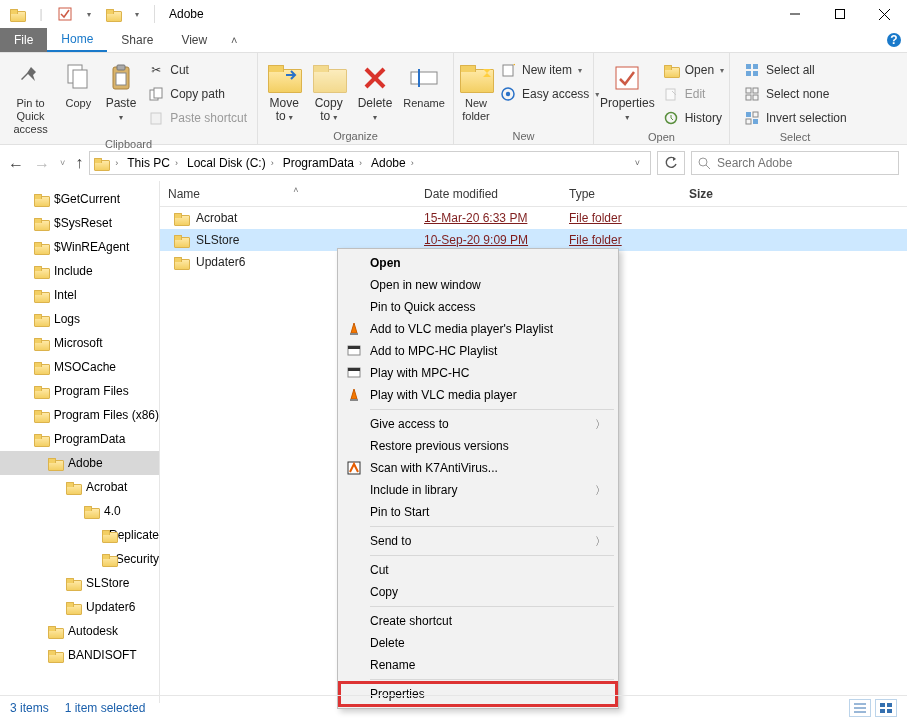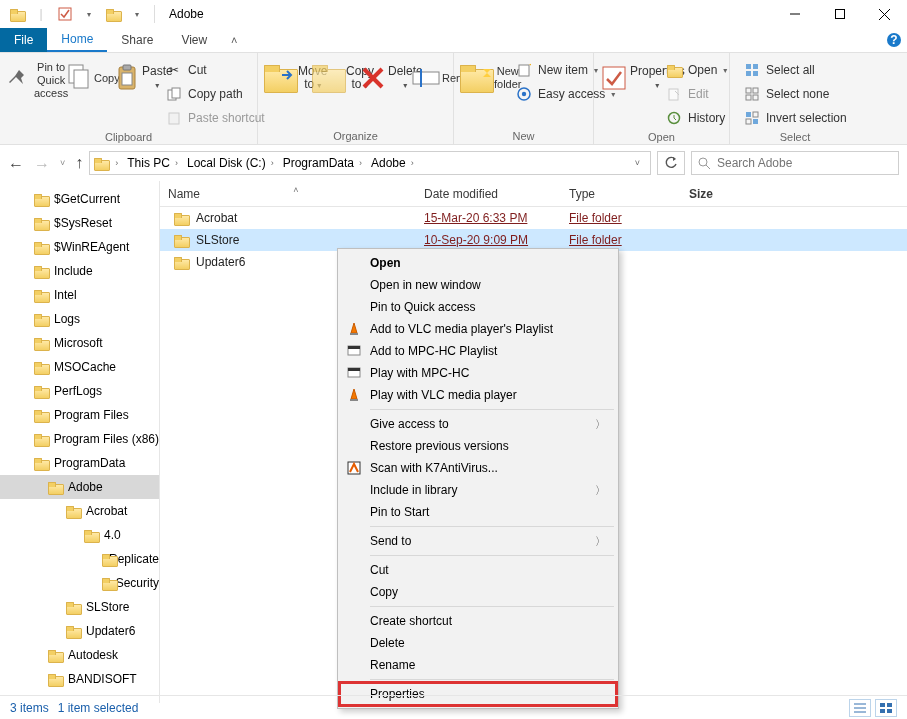--- a/index.html
+++ b/index.html
@@ -19,31 +19,31 @@
 .folder-icon.sm { width: 14px; height: 11px; }
 .folder-icon.sm::before { width: 14px; height: 9px; }
 .folder-icon.sm::after { width: 6px; }
 .folder-icon.lg { width: 32px; height: 26px; }
 .folder-icon.lg::before { width: 32px; height: 22px; top: 4px; }
 .folder-icon.lg::after { width: 14px; height: 6px; }
 
 
 .ribbon-tabs { height: 25px; background: #fff; display: flex; align-items: stretch; border-bottom: 1px solid #e1e1e1; }
 .tab { padding: 0 14px; display: flex; align-items: center; color: #444; }
-.tab.file { background: #0369a1; color: #fff; }
+.tab.file { background: #737373; color: #fff; }
 .tab.active { border-bottom: 2px solid #1979ca; color: #1979ca; }
 .ribbon-tabs .help { margin-left: auto; width: 26px; display: flex; align-items: center; justify-content: center; }
 .ribbon-tabs .collapse { width: 26px; display: flex; align-items: center; justify-content: center; color: #555; font-size: 11px; }
 
 
 .ribbon { height: 92px; background: #f5f5f5; border-bottom: 1px solid #e1e1e1; display: flex; }
 .group { border-right: 1px solid #e1e1e1; display: flex; flex-direction: column; padding: 4px 6px 0; }
 .group-body { flex: 1; display: flex; align-items: flex-start; gap: 4px; }
 .group-label { text-align: center; color: #666; font-size: 11px; padding: 2px 0 2px; }
-.big-btn { width: 56px; display: flex; align-items: center; gap: 2px; padding-top: 4px; text-align: center; }
+.big-btn { width: 56px; display: flex; flex-direction: column; align-items: center; gap: 2px; padding-top: 4px; text-align: center; }
 .big-btn .ico { height: 34px; display: flex; align-items: center; justify-content: center; }
 .big-btn .lbl { font-size: 11px; line-height: 13px; color: #333; }
 .big-btn .lbl .arrow { color: #555; font-size: 8px; }
 .stack { display: flex; flex-direction: column; gap: 2px; padding-top: 2px; }
 .small-btn { display: flex; align-items: center; gap: 6px; padding: 1px 4px; color: #333; white-space: nowrap; height: 22px; }
 .small-btn .ico { width: 16px; height: 16px; display: flex; align-items: center; justify-content: center; }
 .dim { color: #9a9a9a; }
 .dim .ico { opacity: .55; }
 
 
@@ -87,21 +87,21 @@
 
 .ctx { position: absolute; left: 337px; top: 248px; width: 282px; background: #f2f2f2; border: 1px solid #bfbfbf; box-shadow: 3px 3px 6px rgba(0,0,0,.2); padding: 3px 2px; }
 .ctx-item { display: flex; align-items: center; height: 22px; padding-left: 30px; padding-right: 10px; position: relative; color: #000; }
 .ctx-item .ico { position: absolute; left: 6px; width: 16px; height: 16px; display: flex; align-items: center; justify-content: center; }
 .ctx-item .sub { margin-left: auto; color: #555; font-size: 11px; }
 .ctx-sep { height: 1px; background: #d8d8d8; margin: 3px 2px 3px 30px; }
 .ctx-item.bold { font-weight: 600; }
 .ctx-item.highlight { outline: 3px solid #d33; outline-offset: -1px; }
 
 
-.status { position: absolute; bottom: 0; left: 0; right: 0; height: 24px; border-top: 1px solid #e6e6e6; display: flex; align-items: center; padding: 0 10px; gap: 9px; color: #1a5fab; }
+.status { position: absolute; bottom: 0; left: 0; right: 0; height: 24px; border-top: 1px solid #e6e6e6; display: flex; align-items: center; padding: 0 10px; gap: 16px; color: #1a5fab; }
 .status .views { margin-left: auto; display: flex; gap: 4px; }
 .status .view { width: 22px; height: 18px; border: 1px solid #bcd4ea; display: flex; align-items: center; justify-content: center; color: #3470b0; font-size: 11px; }
 
 svg { display: block; }
 </style>
 </head>
 <body>
 
 <div class="titlebar">
   <div class="qat">
@@ -452,24 +452,20 @@
       <div class="tree-item d0">
         <div class="folder-icon sm"></div>
         <span>Microsoft</span>
       </div>
       <div class="tree-item d0">
         <div class="folder-icon sm"></div>
         <span>MSOCache</span>
       </div>
       <div class="tree-item d0">
         <div class="folder-icon sm"></div>
-        <span>PerfLogs</span>
-      </div>
-      <div class="tree-item d0">
-        <div class="folder-icon sm"></div>
         <span>Program Files</span>
       </div>
       <div class="tree-item d0">
         <div class="folder-icon sm"></div>
         <span>Program Files (x86)</span>
       </div>
       <div class="tree-item d0">
         <div class="folder-icon sm"></div>
         <span>ProgramData</span>
       </div>

